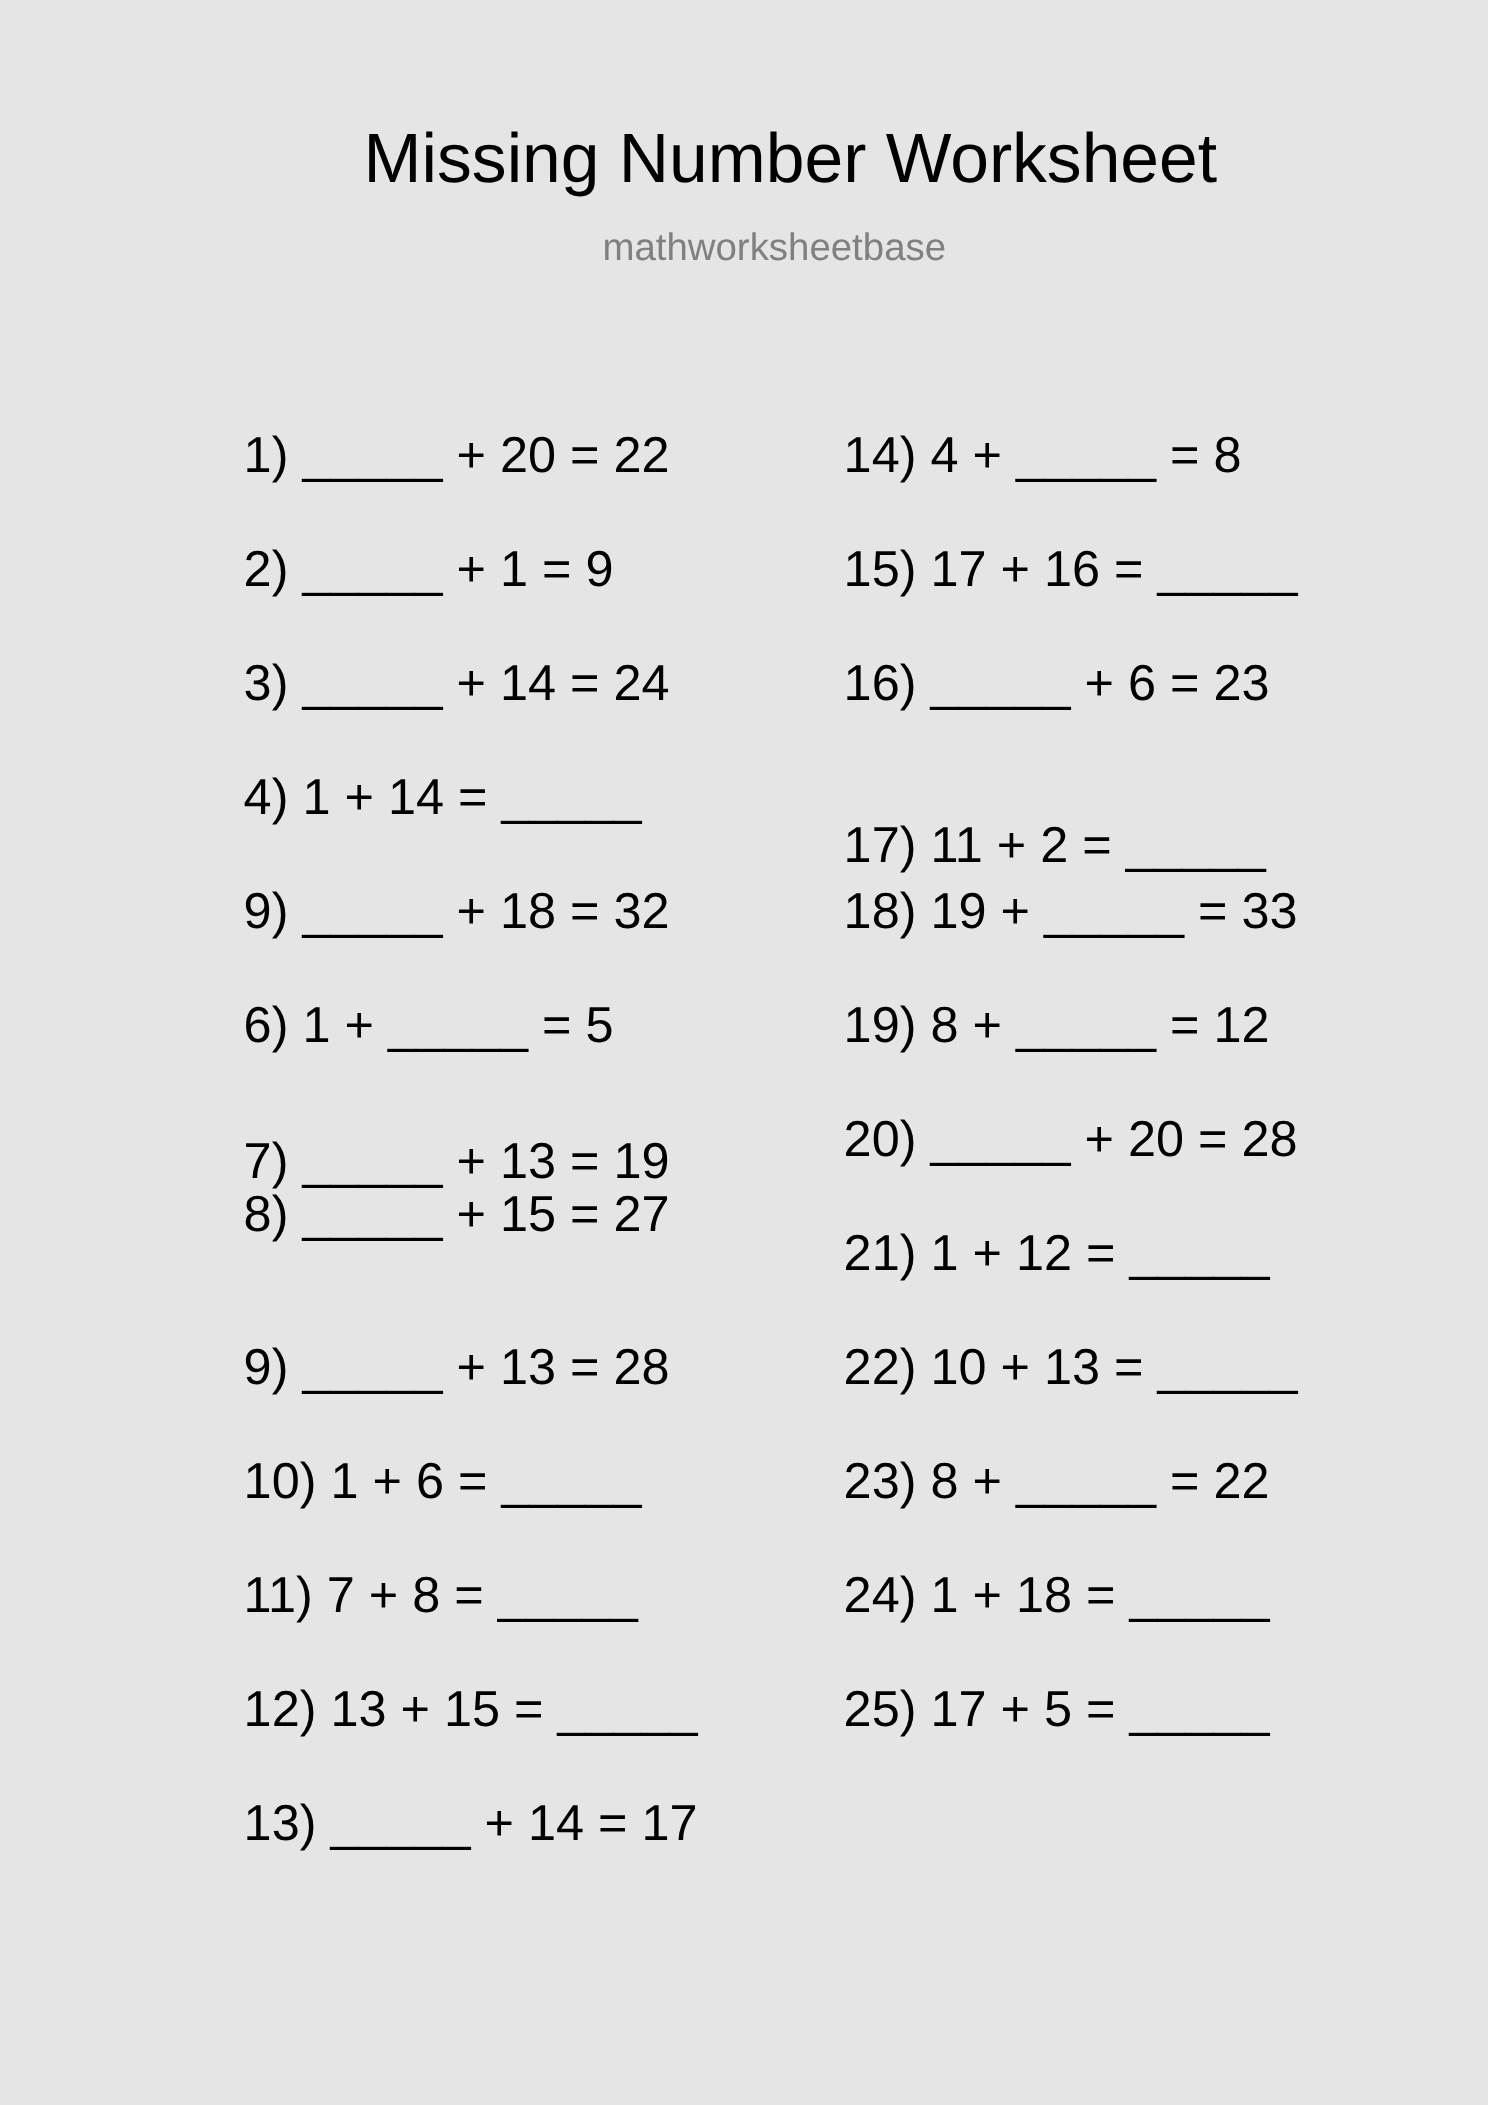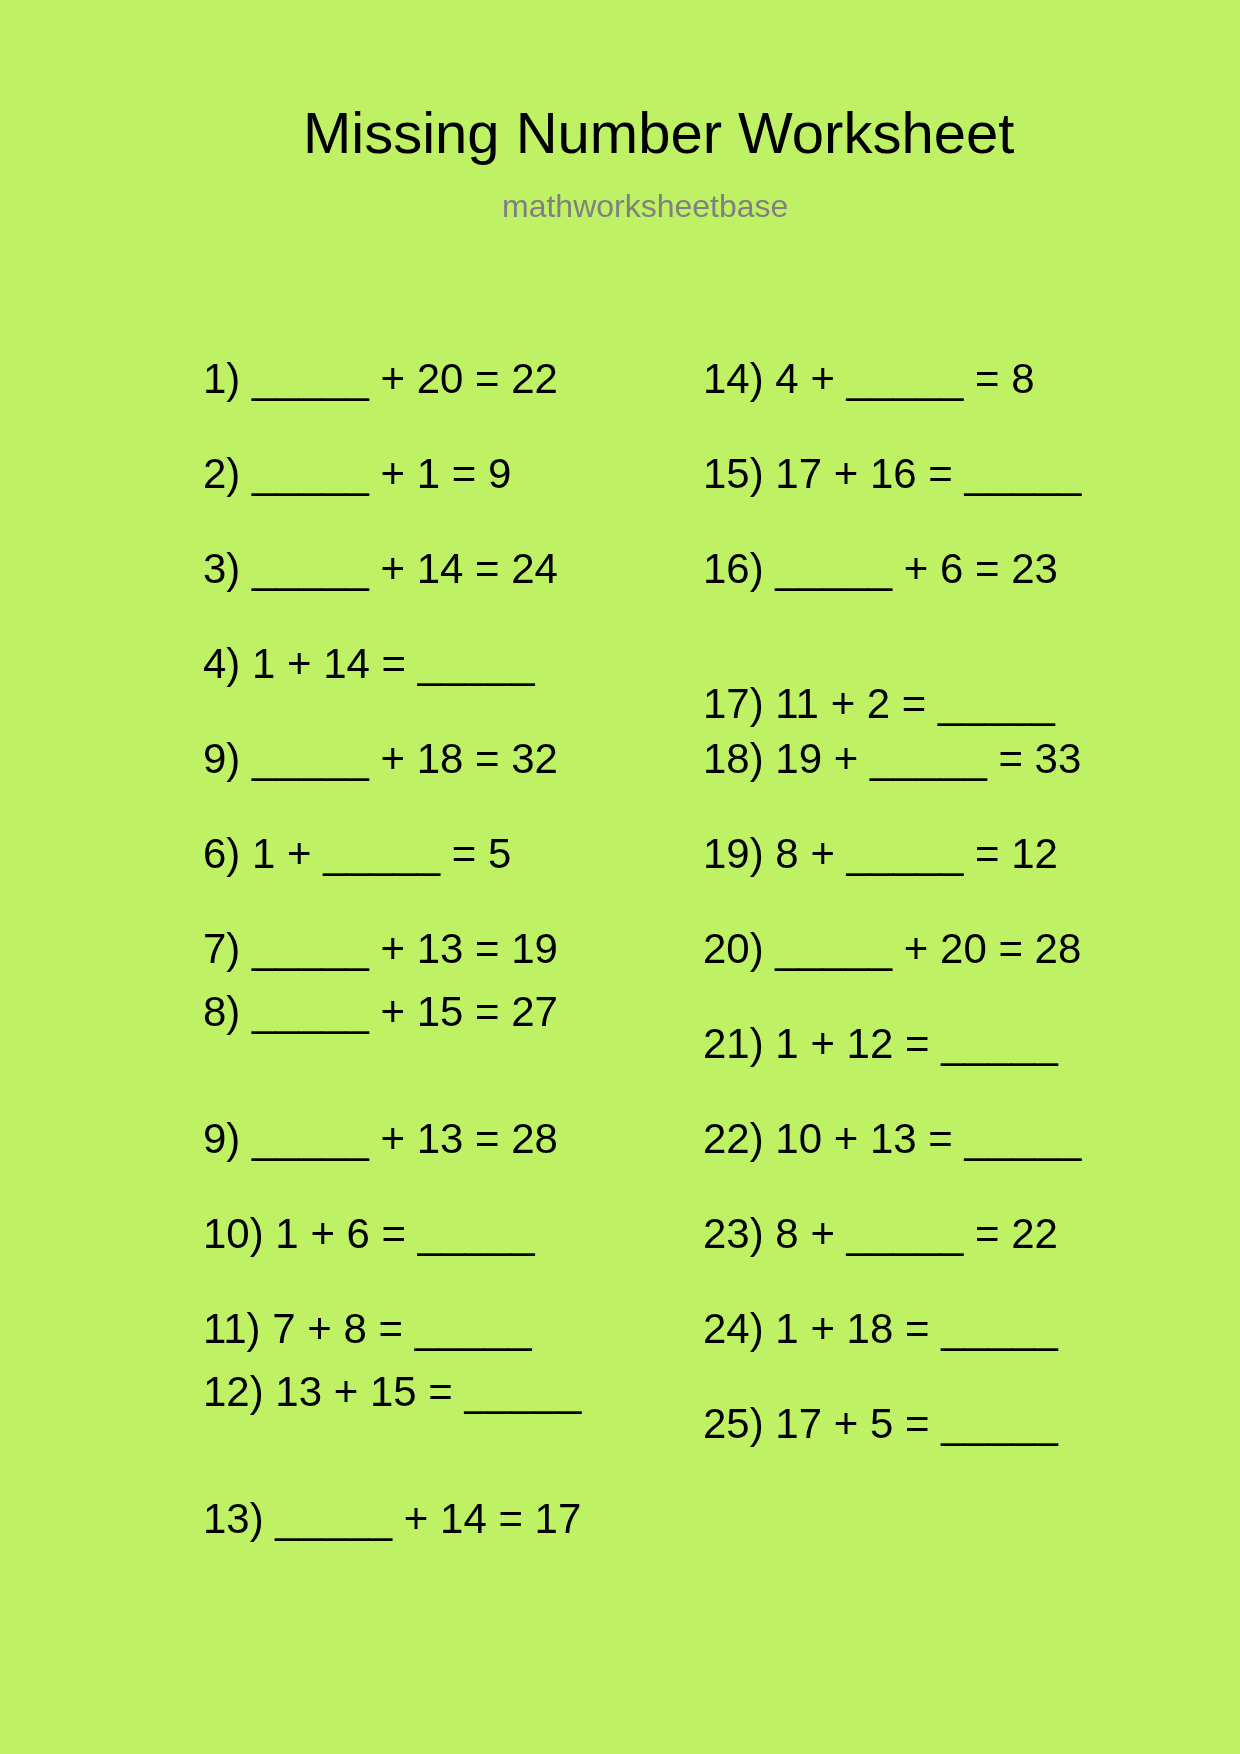--- a/index.html
+++ b/index.html
@@ -14,21 +14,21 @@
       overflow: hidden;
       font-family: "Liberation Sans", "DejaVu Sans", sans-serif;
       color: #000000;
     }
     .page {
       position: absolute;
       left: 0;
       top: 0;
       width: 1240px;
       height: 1754px;
-      background: #bef264;
+      background: #e5e5e5;
     }
     .title {
       position: absolute;
       left: 303px;
       top: 100px;
       font-size: 58px;
       line-height: 66px;
       white-space: nowrap;
       color: #000000;
       margin: 0;
@@ -65,26 +65,26 @@
   <h1 class="title">Missing Number Worksheet</h1>
   <div class="subtitle">mathworksheetbase</div>
 
   <div class="column col-left">
     <div class="problem" style="top:355px">1) _____ + 20 = 22</div>
     <div class="problem" style="top:450px">2) _____ + 1 = 9</div>
     <div class="problem" style="top:545px">3) _____ + 14 = 24</div>
     <div class="problem" style="top:640px">4) 1 + 14 = _____</div>
     <div class="problem" style="top:735px">9) _____ + 18 = 32</div>
     <div class="problem" style="top:830px">6) 1 + _____ = 5</div>
-    <div class="problem" style="top:925px">7) _____ + 13 = 19</div>
+    <div class="problem" style="top:944px">7) _____ + 13 = 19</div>
     <div class="problem" style="top:988px">8) _____ + 15 = 27</div>
     <div class="problem" style="top:1115px">9) _____ + 13 = 28</div>
     <div class="problem" style="top:1210px">10) 1 + 6 = _____</div>
     <div class="problem" style="top:1305px">11) 7 + 8 = _____</div>
-    <div class="problem" style="top:1368px">12) 13 + 15 = _____</div>
+    <div class="problem" style="top:1400px">12) 13 + 15 = _____</div>
     <div class="problem" style="top:1495px">13) _____ + 14 = 17</div>
   </div>
 
   <div class="column col-right">
     <div class="problem" style="top:355px">14) 4 + _____ = 8</div>
     <div class="problem" style="top:450px">15) 17 + 16 = _____</div>
     <div class="problem" style="top:545px">16) _____ + 6 = 23</div>
     <div class="problem" style="top:680px">17) 11 + 2 = _____</div>
     <div class="problem" style="top:735px">18) 19 + _____ = 33</div>
     <div class="problem" style="top:830px">19) 8 + _____ = 12</div>

